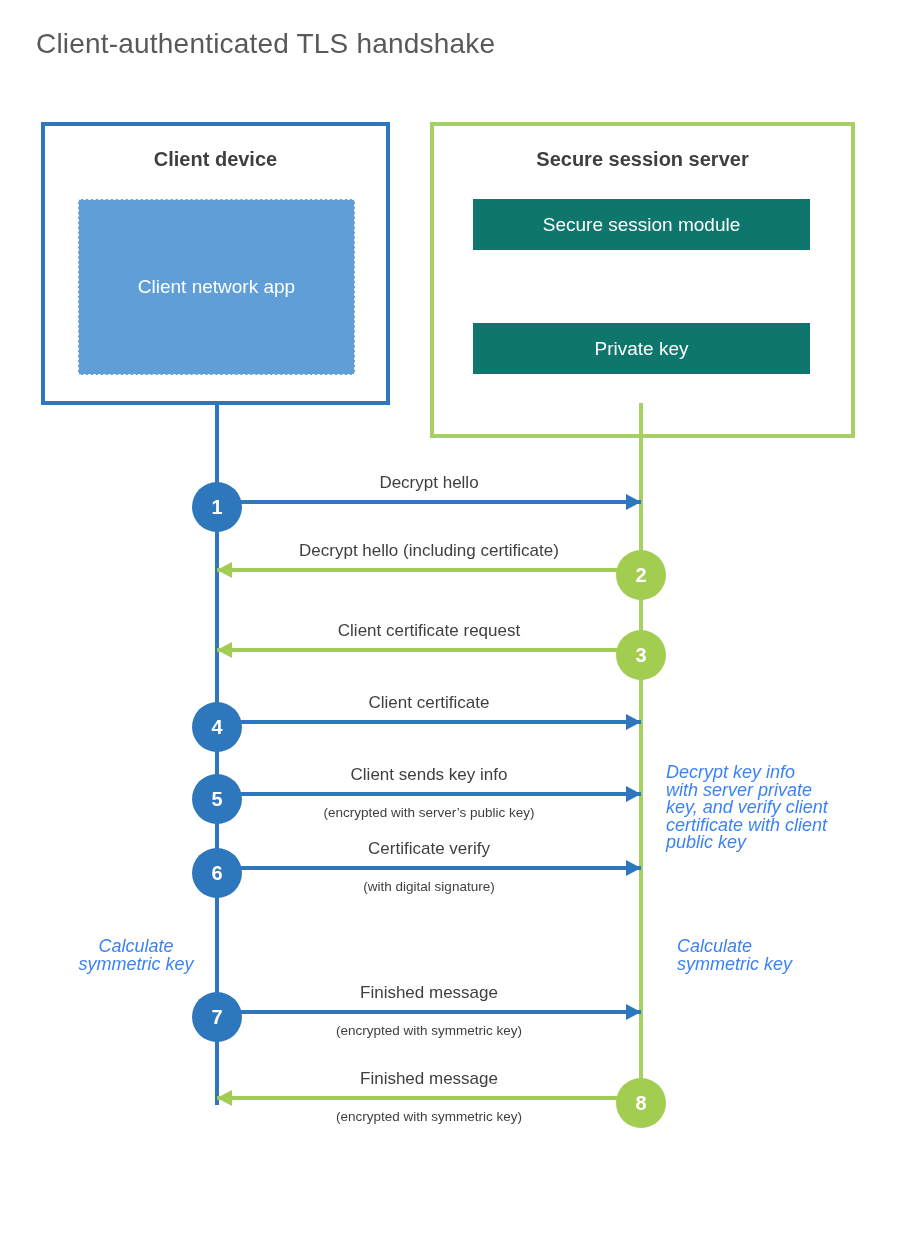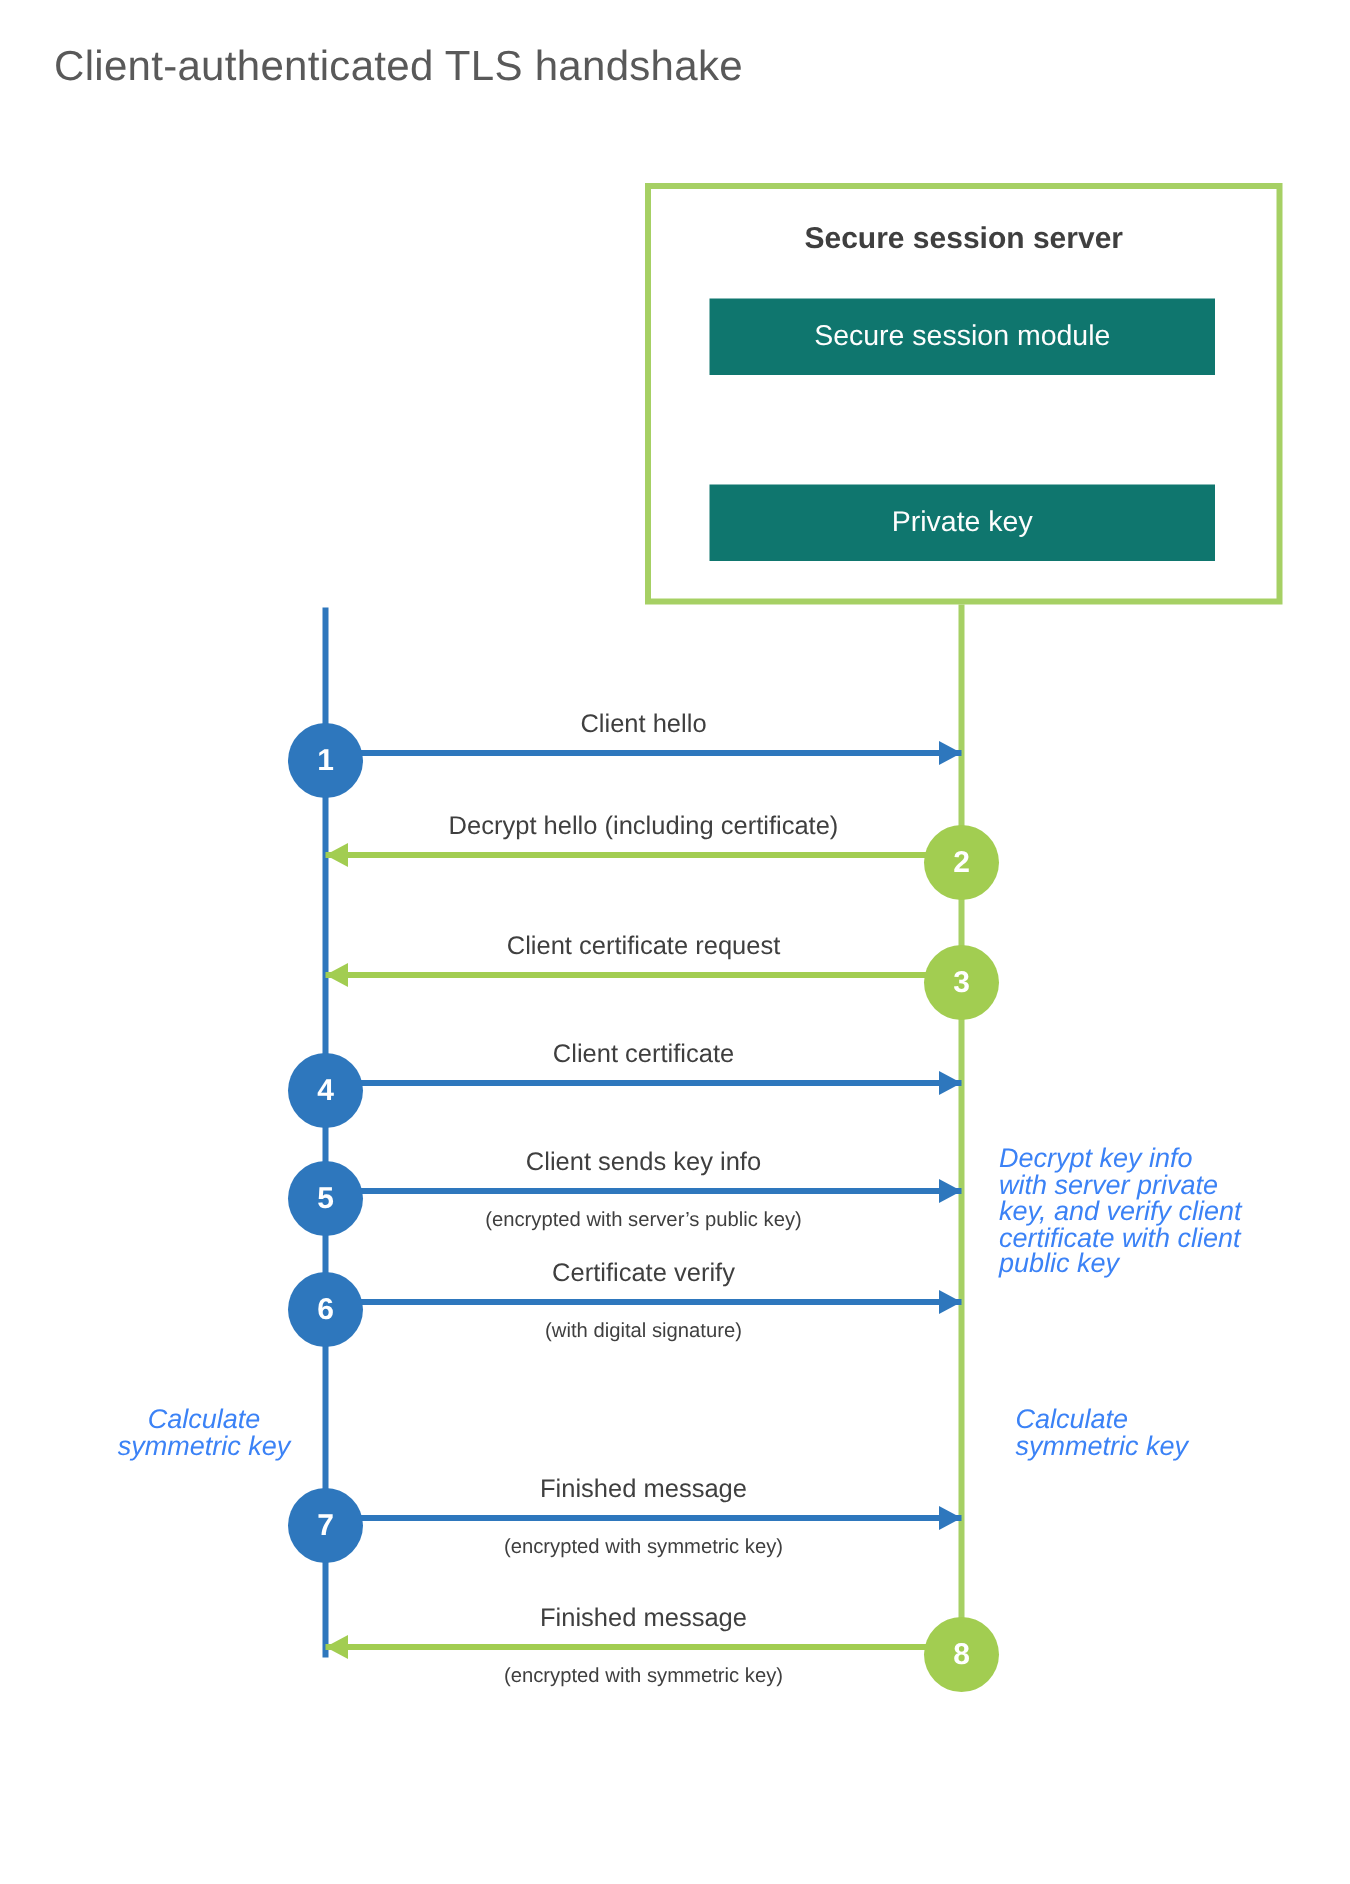--- a/index.html
+++ b/index.html
@@ -5,21 +5,21 @@
   html,body{margin:0;padding:0;background:#ffffff;}
   body{font-family:"Liberation Sans","DejaVu Sans",sans-serif;color:#3f3f3f;}
   .canvas{position:relative;width:900px;height:1256px;background:#fff;overflow:hidden;border-radius:14px;}
 
   .title{position:absolute;left:36px;top:28px;font-size:28px;font-weight:400;
          color:#595959;letter-spacing:0.2px;}
 
   
   .actor{position:absolute;background:#fff;box-sizing:border-box;}
   .client-box{left:41px;top:122px;width:349px;height:283px;border:4px solid #2e77bd;}
-  .server-box{left:430px;top:122px;width:425px;height:281px;border:4px solid #a6d064;padding-left:26px;}
+  .server-box{left:430px;top:122px;width:425px;height:316px;border:4px solid #a6d064;padding-left:26px;}
   .actor-title{position:absolute;left:0;right:0;top:22px;text-align:center;
                font-size:20px;font-weight:700;color:#3f3f3f;}
 
   .client-app{position:absolute;left:33px;top:73px;width:277px;height:176px;
               background:#5f9ed7;border:1px dashed rgba(255,255,255,0.85);
               display:flex;align-items:center;justify-content:center;text-align:center;
               color:#fff;font-size:19px;line-height:28px;box-sizing:border-box;}
   .client-app span{display:block;max-width:180px;}
 
   .module-bar{position:absolute;left:39px;width:337px;height:51px;background:#0f766e;
@@ -57,36 +57,42 @@
   .note-calc-left{left:66px;top:938px;width:140px;text-align:center;}
   .note-calc-right{left:677px;top:938px;width:140px;text-align:left;}
 </style>
 </head>
 <body>
 
 <div class="canvas">
 
   <div class="title">Client-authenticated TLS handshake</div>
 
+  <div class="actor client-box">
+    <div class="actor-title">Client device</div>
+    <div class="client-app">
+      <span>Client network app</span>
+    </div>
+  </div>
 
   <div class="actor server-box">
     <div class="actor-title">Secure session server</div>
     <div class="module-bar bar-0">
       <span>Secure session module</span>
     </div>
     <div class="module-bar bar-2">
       <span>Private key</span>
     </div>
   </div>
 
   <div class="lifeline lifeline-client"></div>
   <div class="lifeline lifeline-server"></div>
 
   <div class="msg c-blue dir-right" style="top:473px">
-    <div class="msg-label">Client hello</div>
+    <div class="msg-label">Decrypt hello</div>
     <div class="msg-line">
         <span class="arrowhead"></span>
       </div>
   </div>
   <div class="badge badge-blue" style="top:482px">
       <span>1</span>
     </div>
 
   <div class="msg c-green dir-left" style="top:541px">
     <div class="msg-label">Decrypt hello (including certificate)</div>

